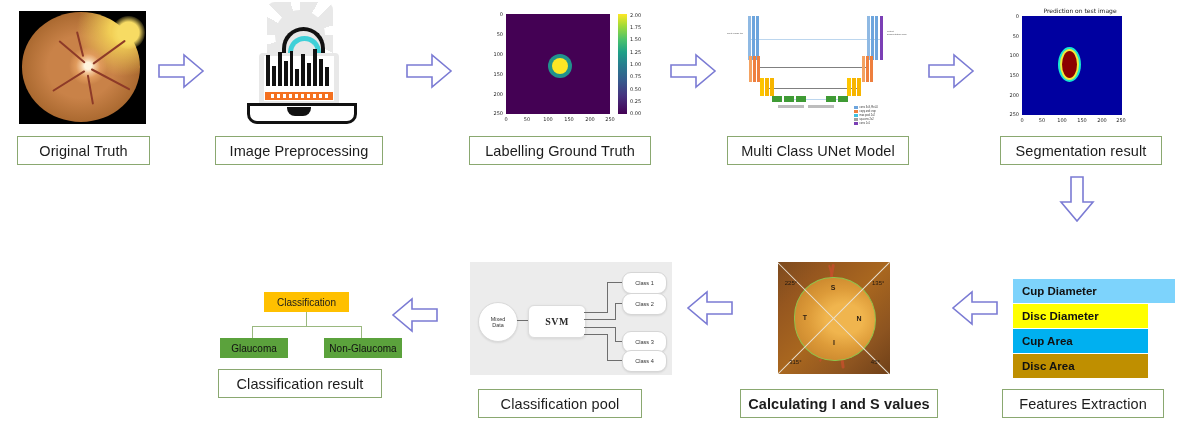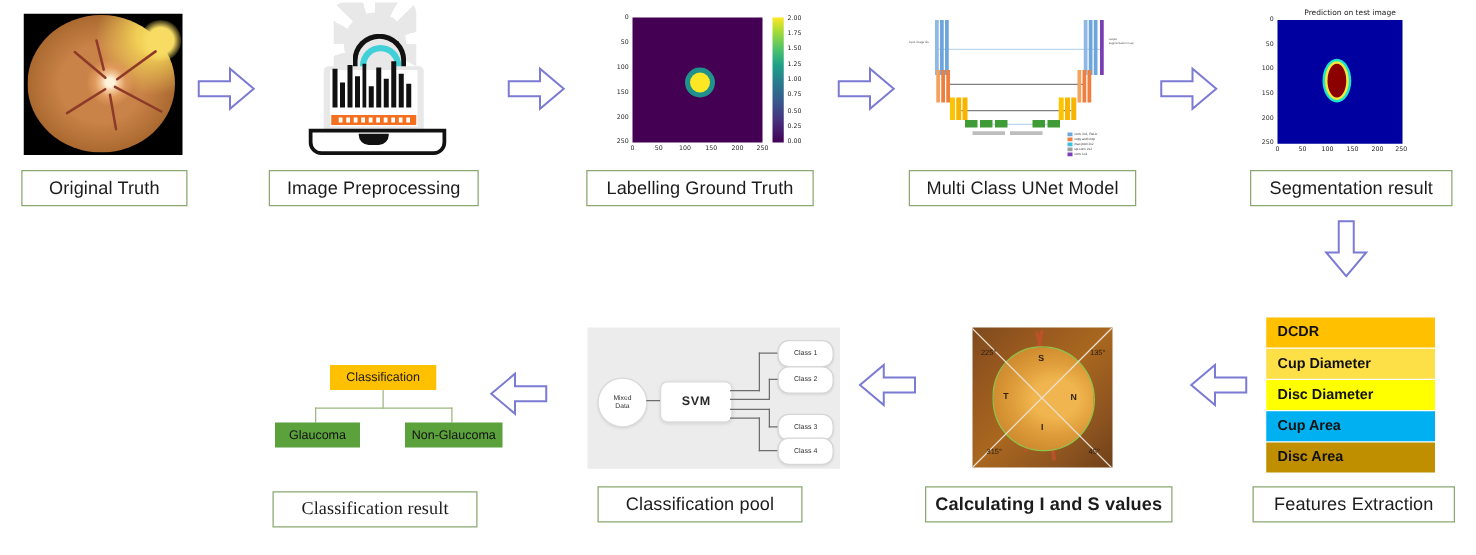--- a/index.html
+++ b/index.html
@@ -291,24 +291,21 @@
   <span>Segmentation result</span>
 </div>
 
 <div class="arrow" style="left:1060px;top:176px;">
   <svg width="34" height="46" viewBox="0 0 34 46">
       <path d="M11 1 H23 V26 H33 L17 45 L1 26 H11 Z"></path>
     </svg>
 </div>
 
 <div class="panel" style="left:1013px;top:229px;width:135px;height:150px;">
-  <div class="feat" style="left:0;top:25px;width:135px;height:24px;background:#ffc000;">
-    <span>DCDR</span>
-  </div>
-  <div class="feat" style="left:0;top:50px;width:135px;height:24px;background:#fde047;">
+  <div class="feat" style="left:0;top:50px;width:162px;height:24px;background:#7dd3fc;">
     <span>Cup Diameter</span>
   </div>
   <div class="feat" style="left:0;top:75px;width:135px;height:24px;background:#ffff00;">
     <span>Disc Diameter</span>
   </div>
   <div class="feat" style="left:0;top:100px;width:135px;height:24px;background:#00b0f0;">
     <span>Cup Area</span>
   </div>
   <div class="feat" style="left:0;top:125px;width:135px;height:24px;background:#bf8f00;">
     <span>Disc Area</span>
@@ -353,21 +350,21 @@
       <path d="M45 11 H20 V1 L1 17 L20 33 V23 H45 Z"></path>
     </svg>
 </div>
 
 <div class="svm" style="left:470px;top:262px;width:202px;height:113px;">
   <div class="circ" style="left:8px;top:40px;width:38px;height:38px;">
     <span style="white-space:pre-line;">Mixed
 Data</span>
   </div>
   <div class="wire" style="left:47px;top:58px;width:12px;height:1.4px;"></div>
-  <div class="svmbox" style="left:58px;top:43px;width:56px;height:31px;">
+  <div class="svmbox" style="left:58px;top:43px;width:56px;height:31px;font-family:Liberation Serif, serif;">
     <span>SVM</span>
   </div>
 
   <div class="wire" style="left:114px;top:50px;width:24px;height:1.4px;"></div>
   <div class="wire" style="left:137px;top:20px;width:1.4px;height:31px;"></div>
   <div class="wire" style="left:137px;top:20px;width:15px;height:1.4px;"></div>
 
   <div class="wire" style="left:114px;top:57px;width:32px;height:1.4px;"></div>
   <div class="wire" style="left:145px;top:41px;width:1.4px;height:17px;"></div>
   <div class="wire" style="left:145px;top:41px;width:8px;height:1.4px;"></div>
@@ -411,15 +408,15 @@
   <div class="tline" style="left:44px;top:34px;width:110px;height:1.4px;"></div>
   <div class="tline" style="left:44px;top:34px;width:1.4px;height:12px;"></div>
   <div class="tline" style="left:153px;top:34px;width:1.4px;height:12px;"></div>
   <div class="tnode" style="left:12px;top:46px;width:68px;height:20px;background:#5ba23c;color:#111;">
     <span>Glaucoma</span>
   </div>
   <div class="tnode" style="left:116px;top:46px;width:78px;height:20px;background:#5ba23c;color:#111;">
     <span>Non-Glaucoma</span>
   </div>
 </div>
-<div class="caption" style="left:218px;top:393px;width:162px;height:27px;font-family:Liberation Serif, serif;">
+<div class="caption" style="left:218px;top:369px;width:162px;height:27px;">
   <span>Classification result</span>
 </div>
 
 </body></html>

